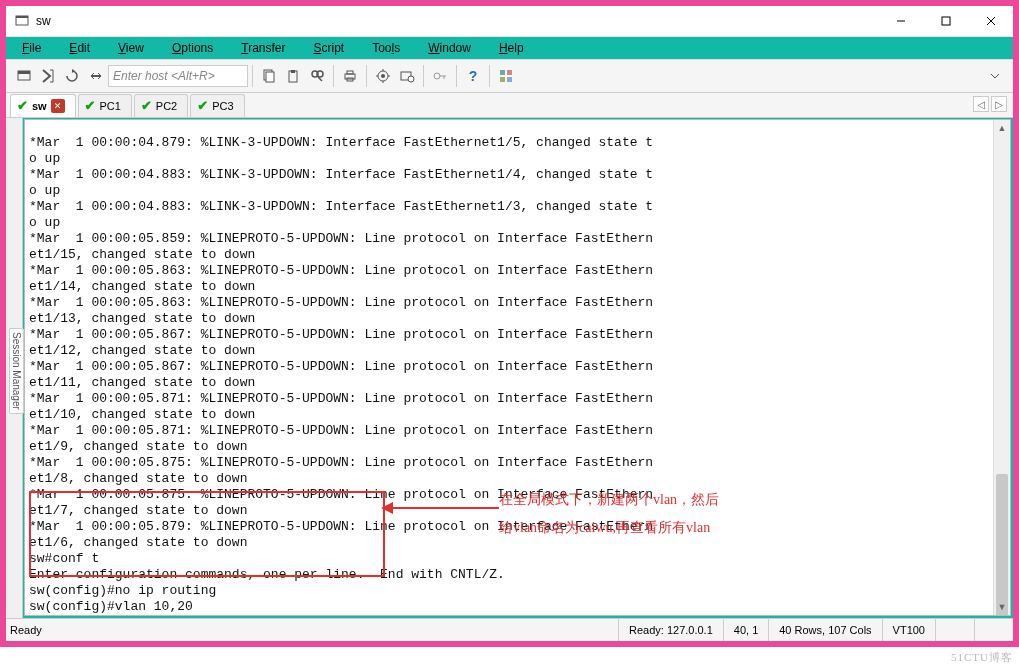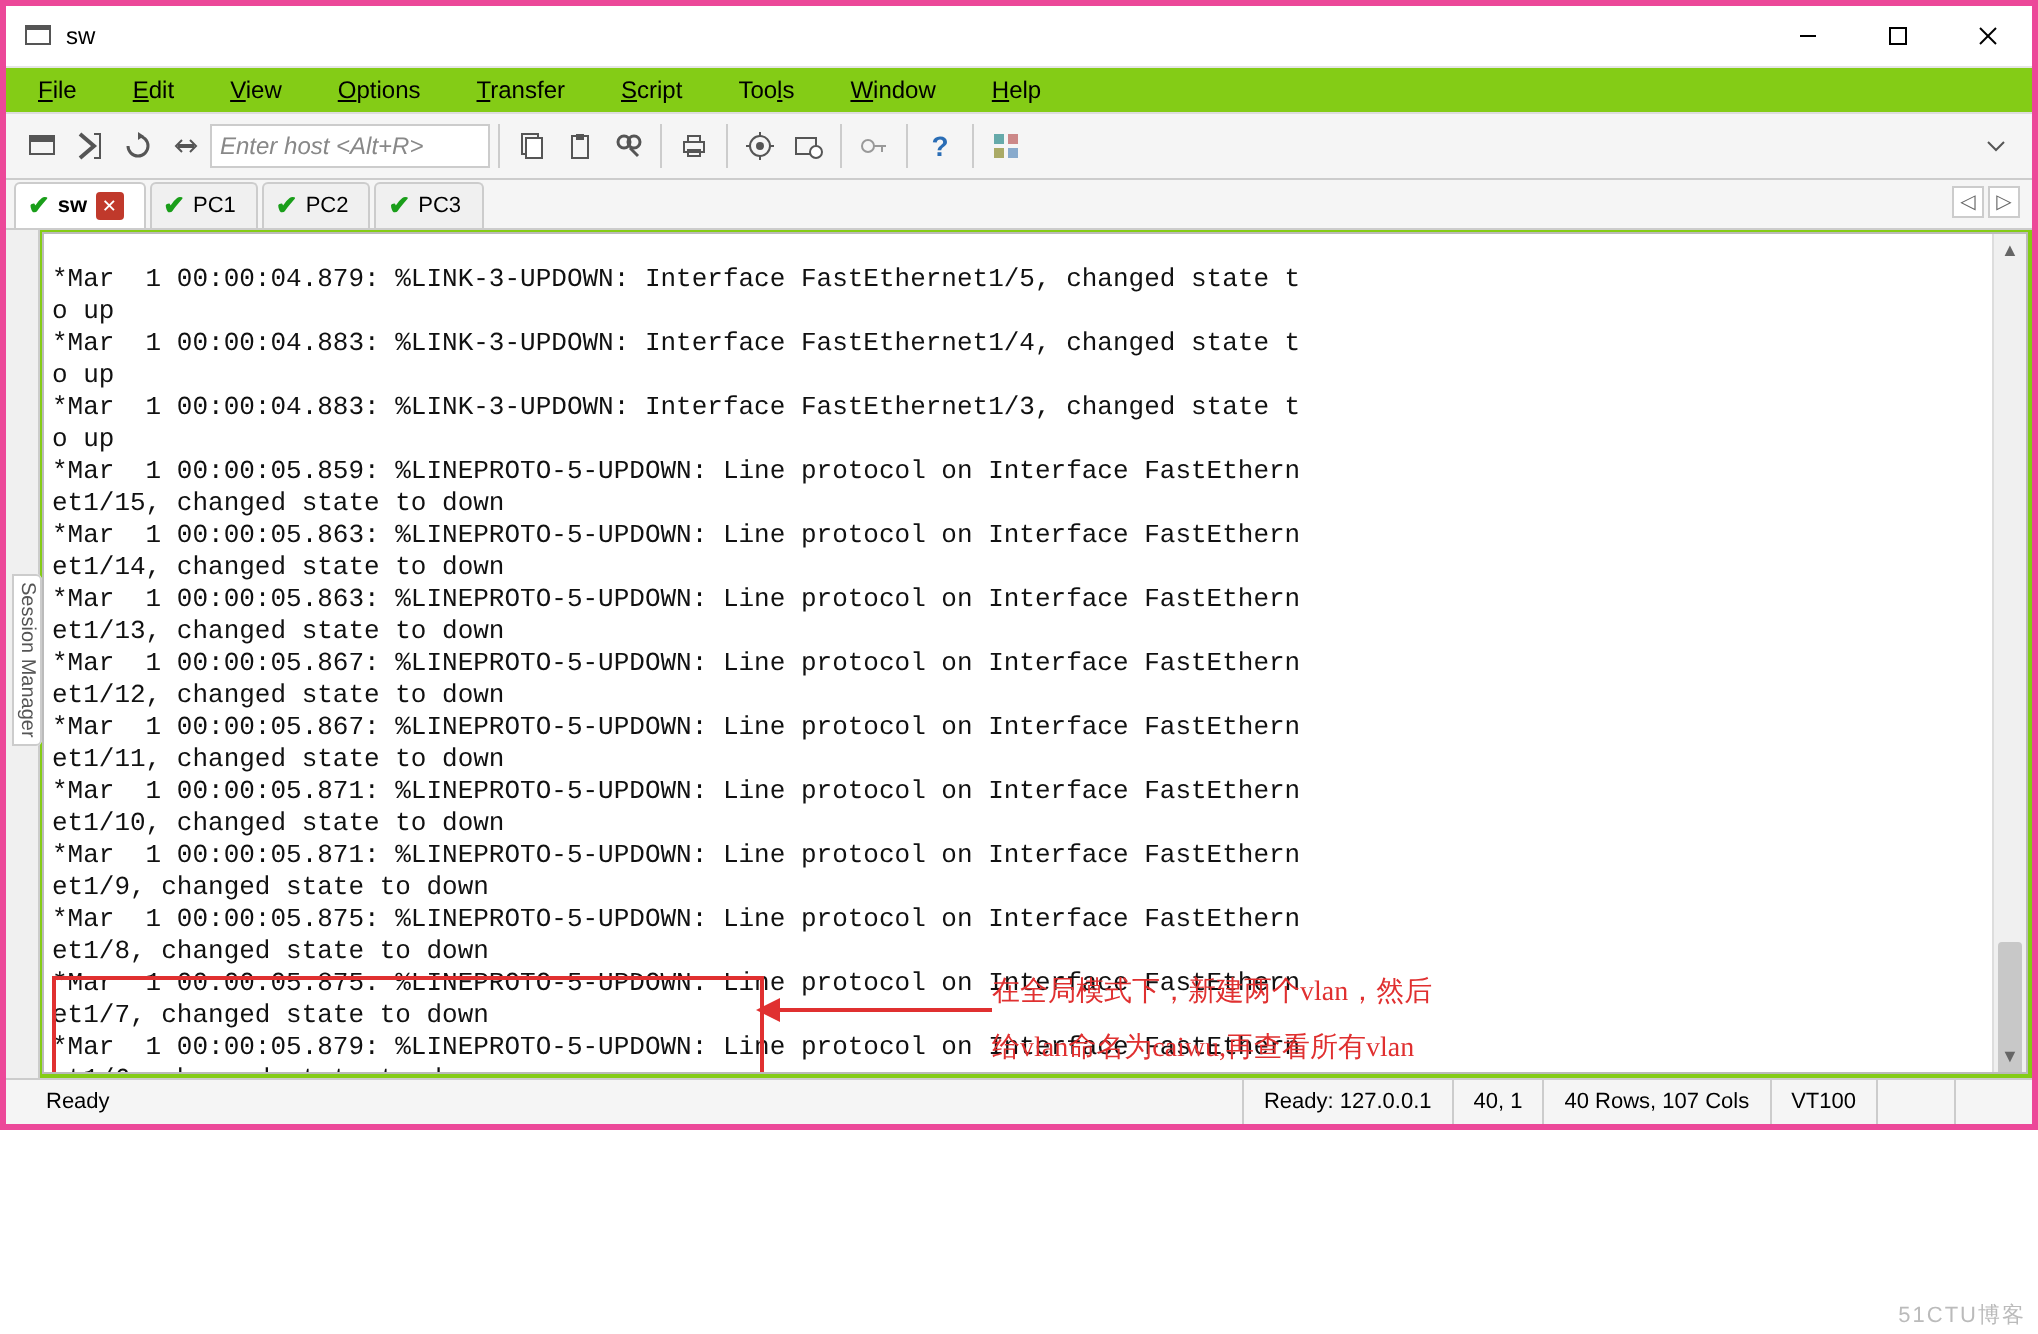--- a/index.html
+++ b/index.html
@@ -1,16 +1,16 @@
 <!DOCTYPE html>
 <html><head>
 <meta charset="utf-8">
 <style>
   html,body{margin:0;padding:0;font-family:"Segoe UI",Tahoma,sans-serif;font-size:12px;color:#000;background:#fff;width:1019px;height:667px;overflow:hidden}
-  .window{position:relative;width:1019px;height:565px;border:3px solid #ec4899;box-sizing:border-box;background:#84cc16;display:flex;flex-direction:column}
+  .window{position:relative;width:1019px;height:647px;border:6px solid #ec4899;box-sizing:border-box;background:#14b8a6;display:flex;flex-direction:column}
   .titlebar{height:30px;display:flex;align-items:center;padding:0 0 0 8px;background:#fff;border-bottom:1px solid #e5e5e5}
   .titlebar .ticon{width:16px;height:16px;margin-right:6px;display:flex;align-items:center;justify-content:center}
   .titlebar .title{flex:1;font-size:12px}
   .winbtns{display:flex;height:100%}
   .winbtn{width:45px;height:100%;display:flex;align-items:center;justify-content:center;font-family:Arial;font-size:11px}
   .menubar{height:22px;display:flex;align-items:center;padding:0 10px;gap:16px}
   .menuitem{padding:2px 6px}
   .menuitem u{text-decoration:underline}
   .toolbar{height:32px;background:#f5f5f5;border-top:1px solid #ddd;border-bottom:1px solid #ccc;display:flex;align-items:center;padding:0 6px;gap:0}
   .tb-btn{width:24px;height:24px;display:flex;align-items:center;justify-content:center;border-radius:2px}
@@ -30,23 +30,23 @@
   .termwrap{flex:1;position:relative;border:1px solid #bbb;margin:1px 2px 2px 1px;overflow:hidden;background:#fff}
   .term{font-family:"Courier New",monospace;font-size:13px;line-height:16px;white-space:pre;padding:2px 4px;color:#111}
   .scroll{position:absolute;right:0;top:0;bottom:0;width:16px;background:#f0f0f0;border-left:1px solid #ddd}
   .scroll .thumb{position:absolute;left:2px;right:2px;top:354px;height:160px;background:#c8c8c8;border-radius:2px}
   .scroll .arr{position:absolute;left:0;right:0;height:16px;display:flex;align-items:center;justify-content:center;color:#666;font-size:9px}
   .redbox{position:absolute;border:2px solid #e03030;z-index:5}
   .arrow{position:absolute;z-index:6}
   .anno{position:absolute;color:#e03030;font-family:Liberation Serif, serif;font-size:14px;line-height:28px;z-index:6}
   .statusbar{height:22px;border-top:1px solid #ccc;background:#f5f5f5;display:flex;align-items:center;font-size:11px}
   .statusbar .cell{padding:0 10px;border-left:1px solid #ccc;height:100%;display:flex;align-items:center}
-  .statusbar .first{border:none;flex:0 0 auto;padding-left:20px}
+  .statusbar .first{border:none;flex:0 0 auto;padding-left:4px}
   .spacer{flex:1}
-  .watermark{position:absolute;right:6px;bottom:2px;font-size:11px;color:#bbb;font-family:Liberation Sans, sans-serif;letter-spacing:1px}
+  .watermark{position:absolute;right:6px;bottom:2px;font-size:11px;color:#bbb;font-family:Liberation Serif, serif;letter-spacing:1px}
   svg{display:block}
 </style>
 </head>
 <body>
 
 <div class="window">
 
   <div class="titlebar">
     <span class="ticon">
       <svg width="14" height="14" viewBox="0 0 14 14">

